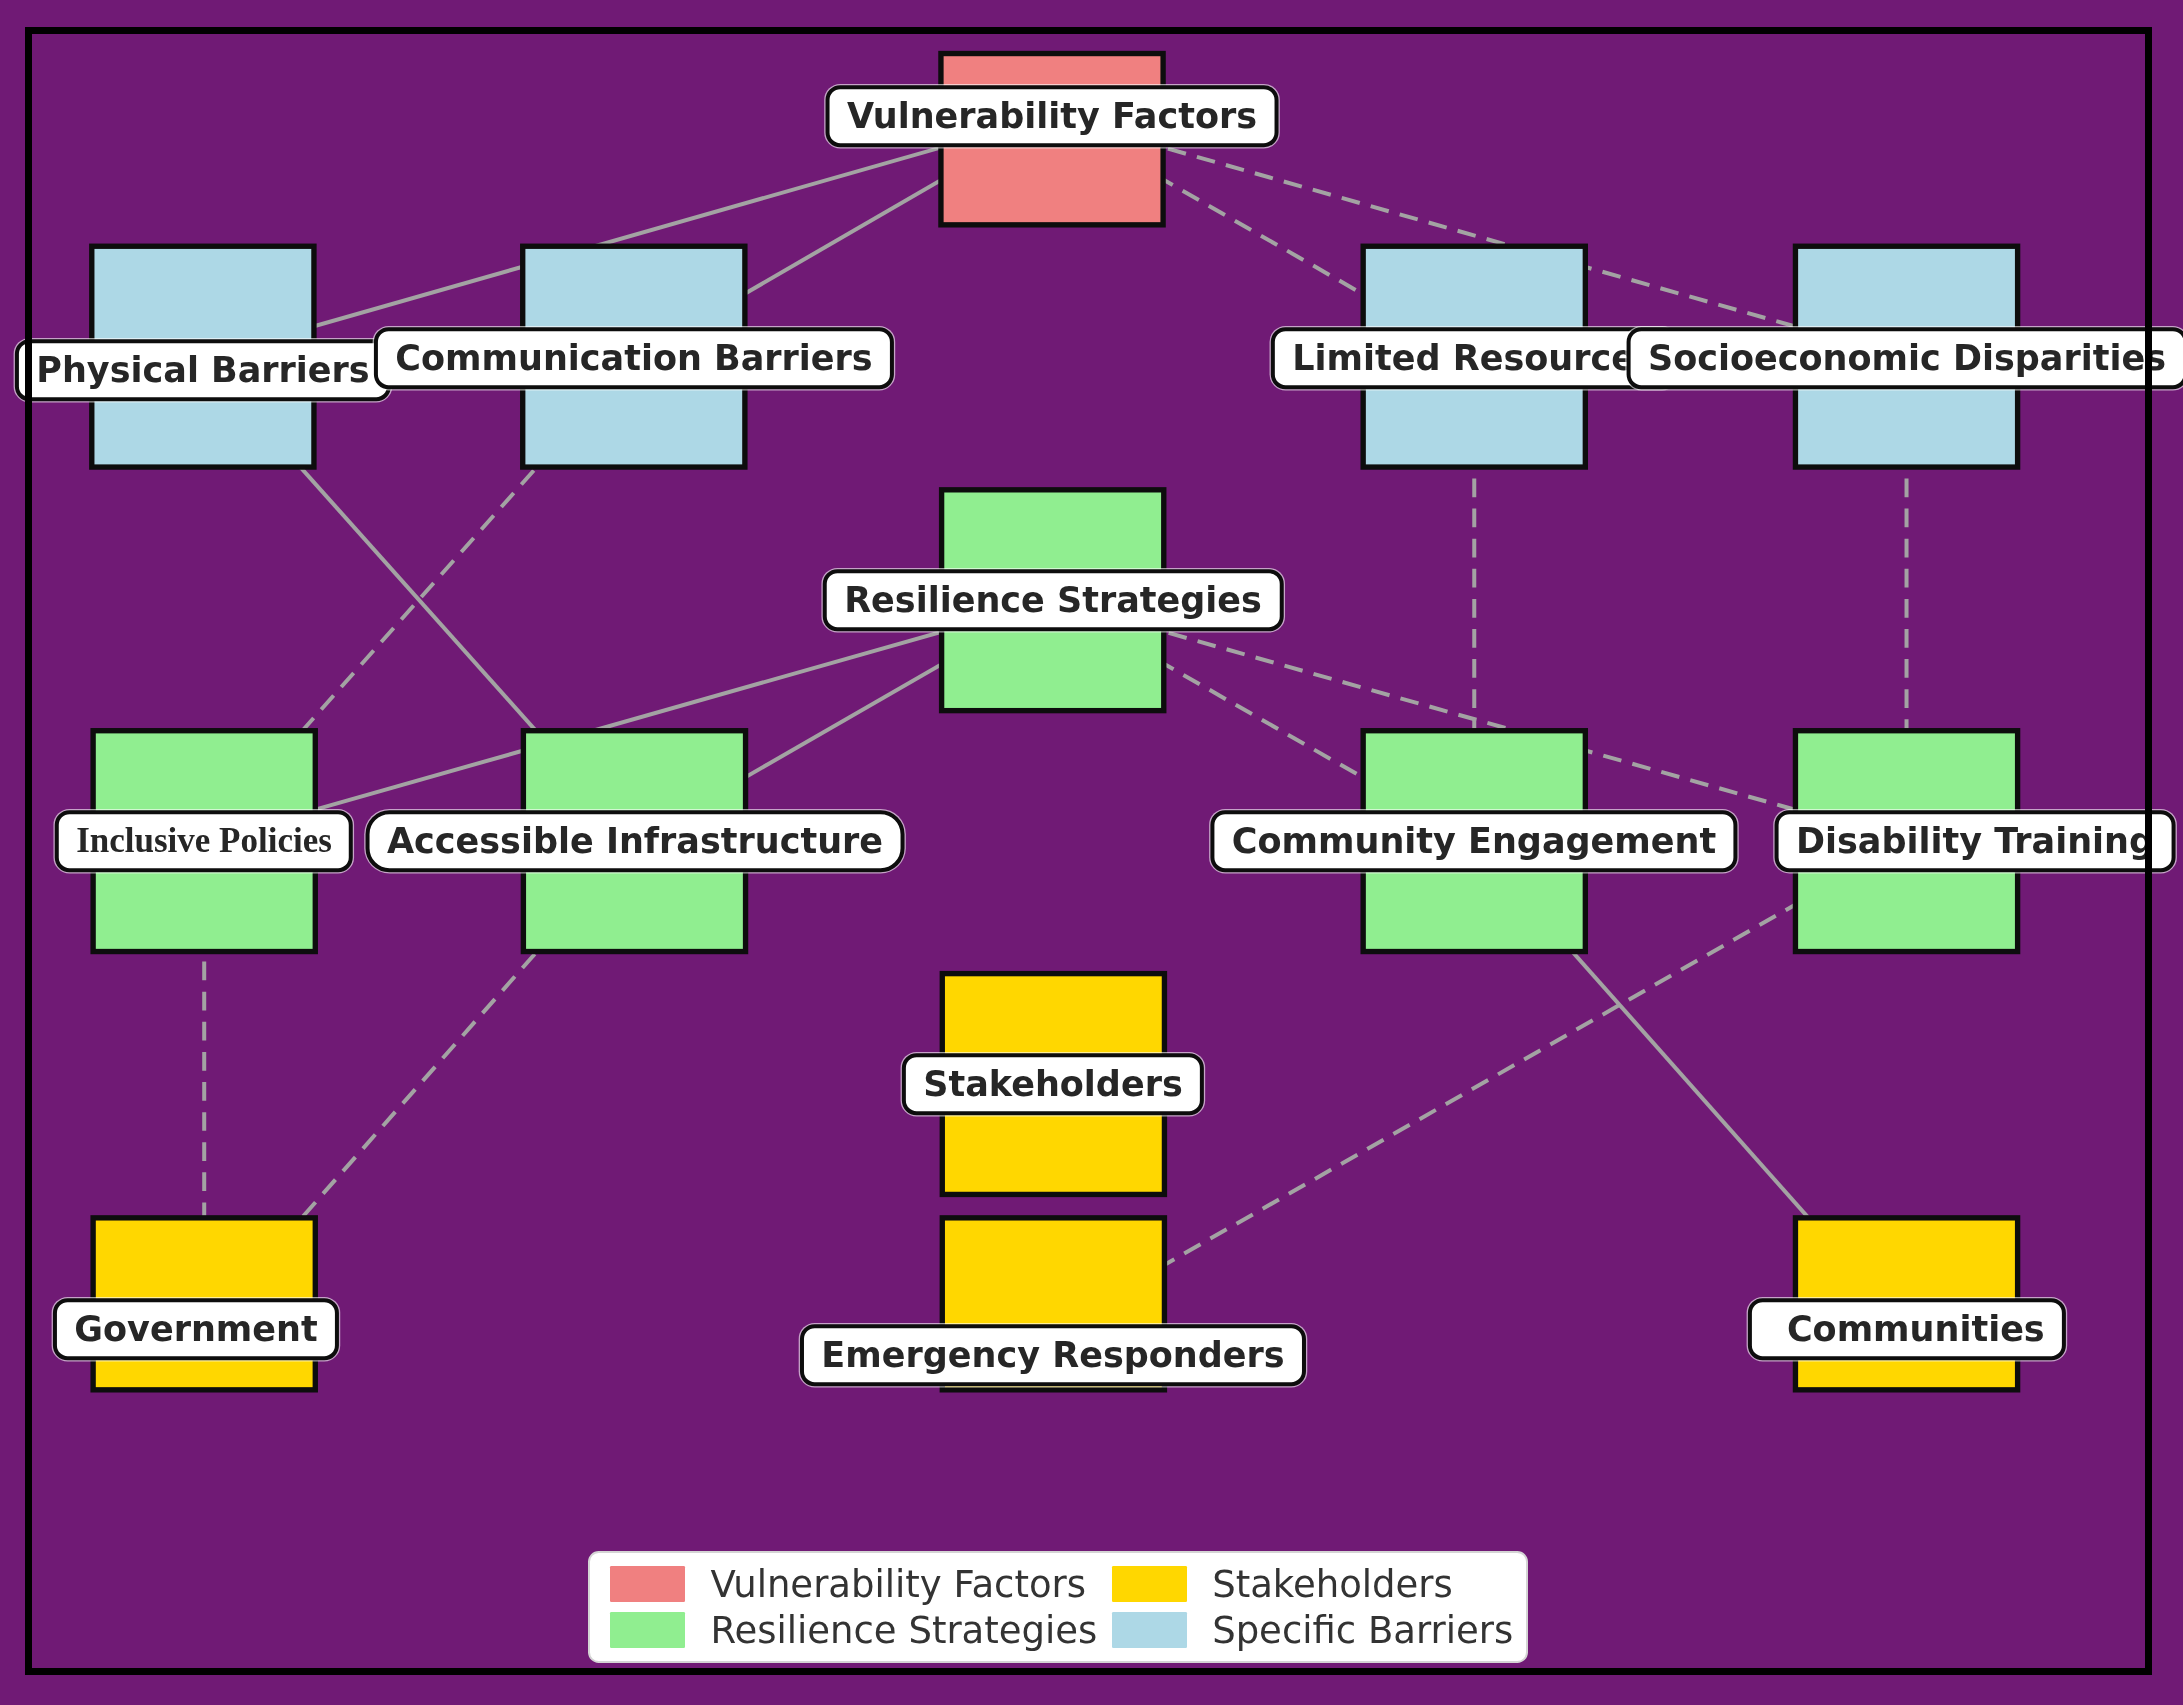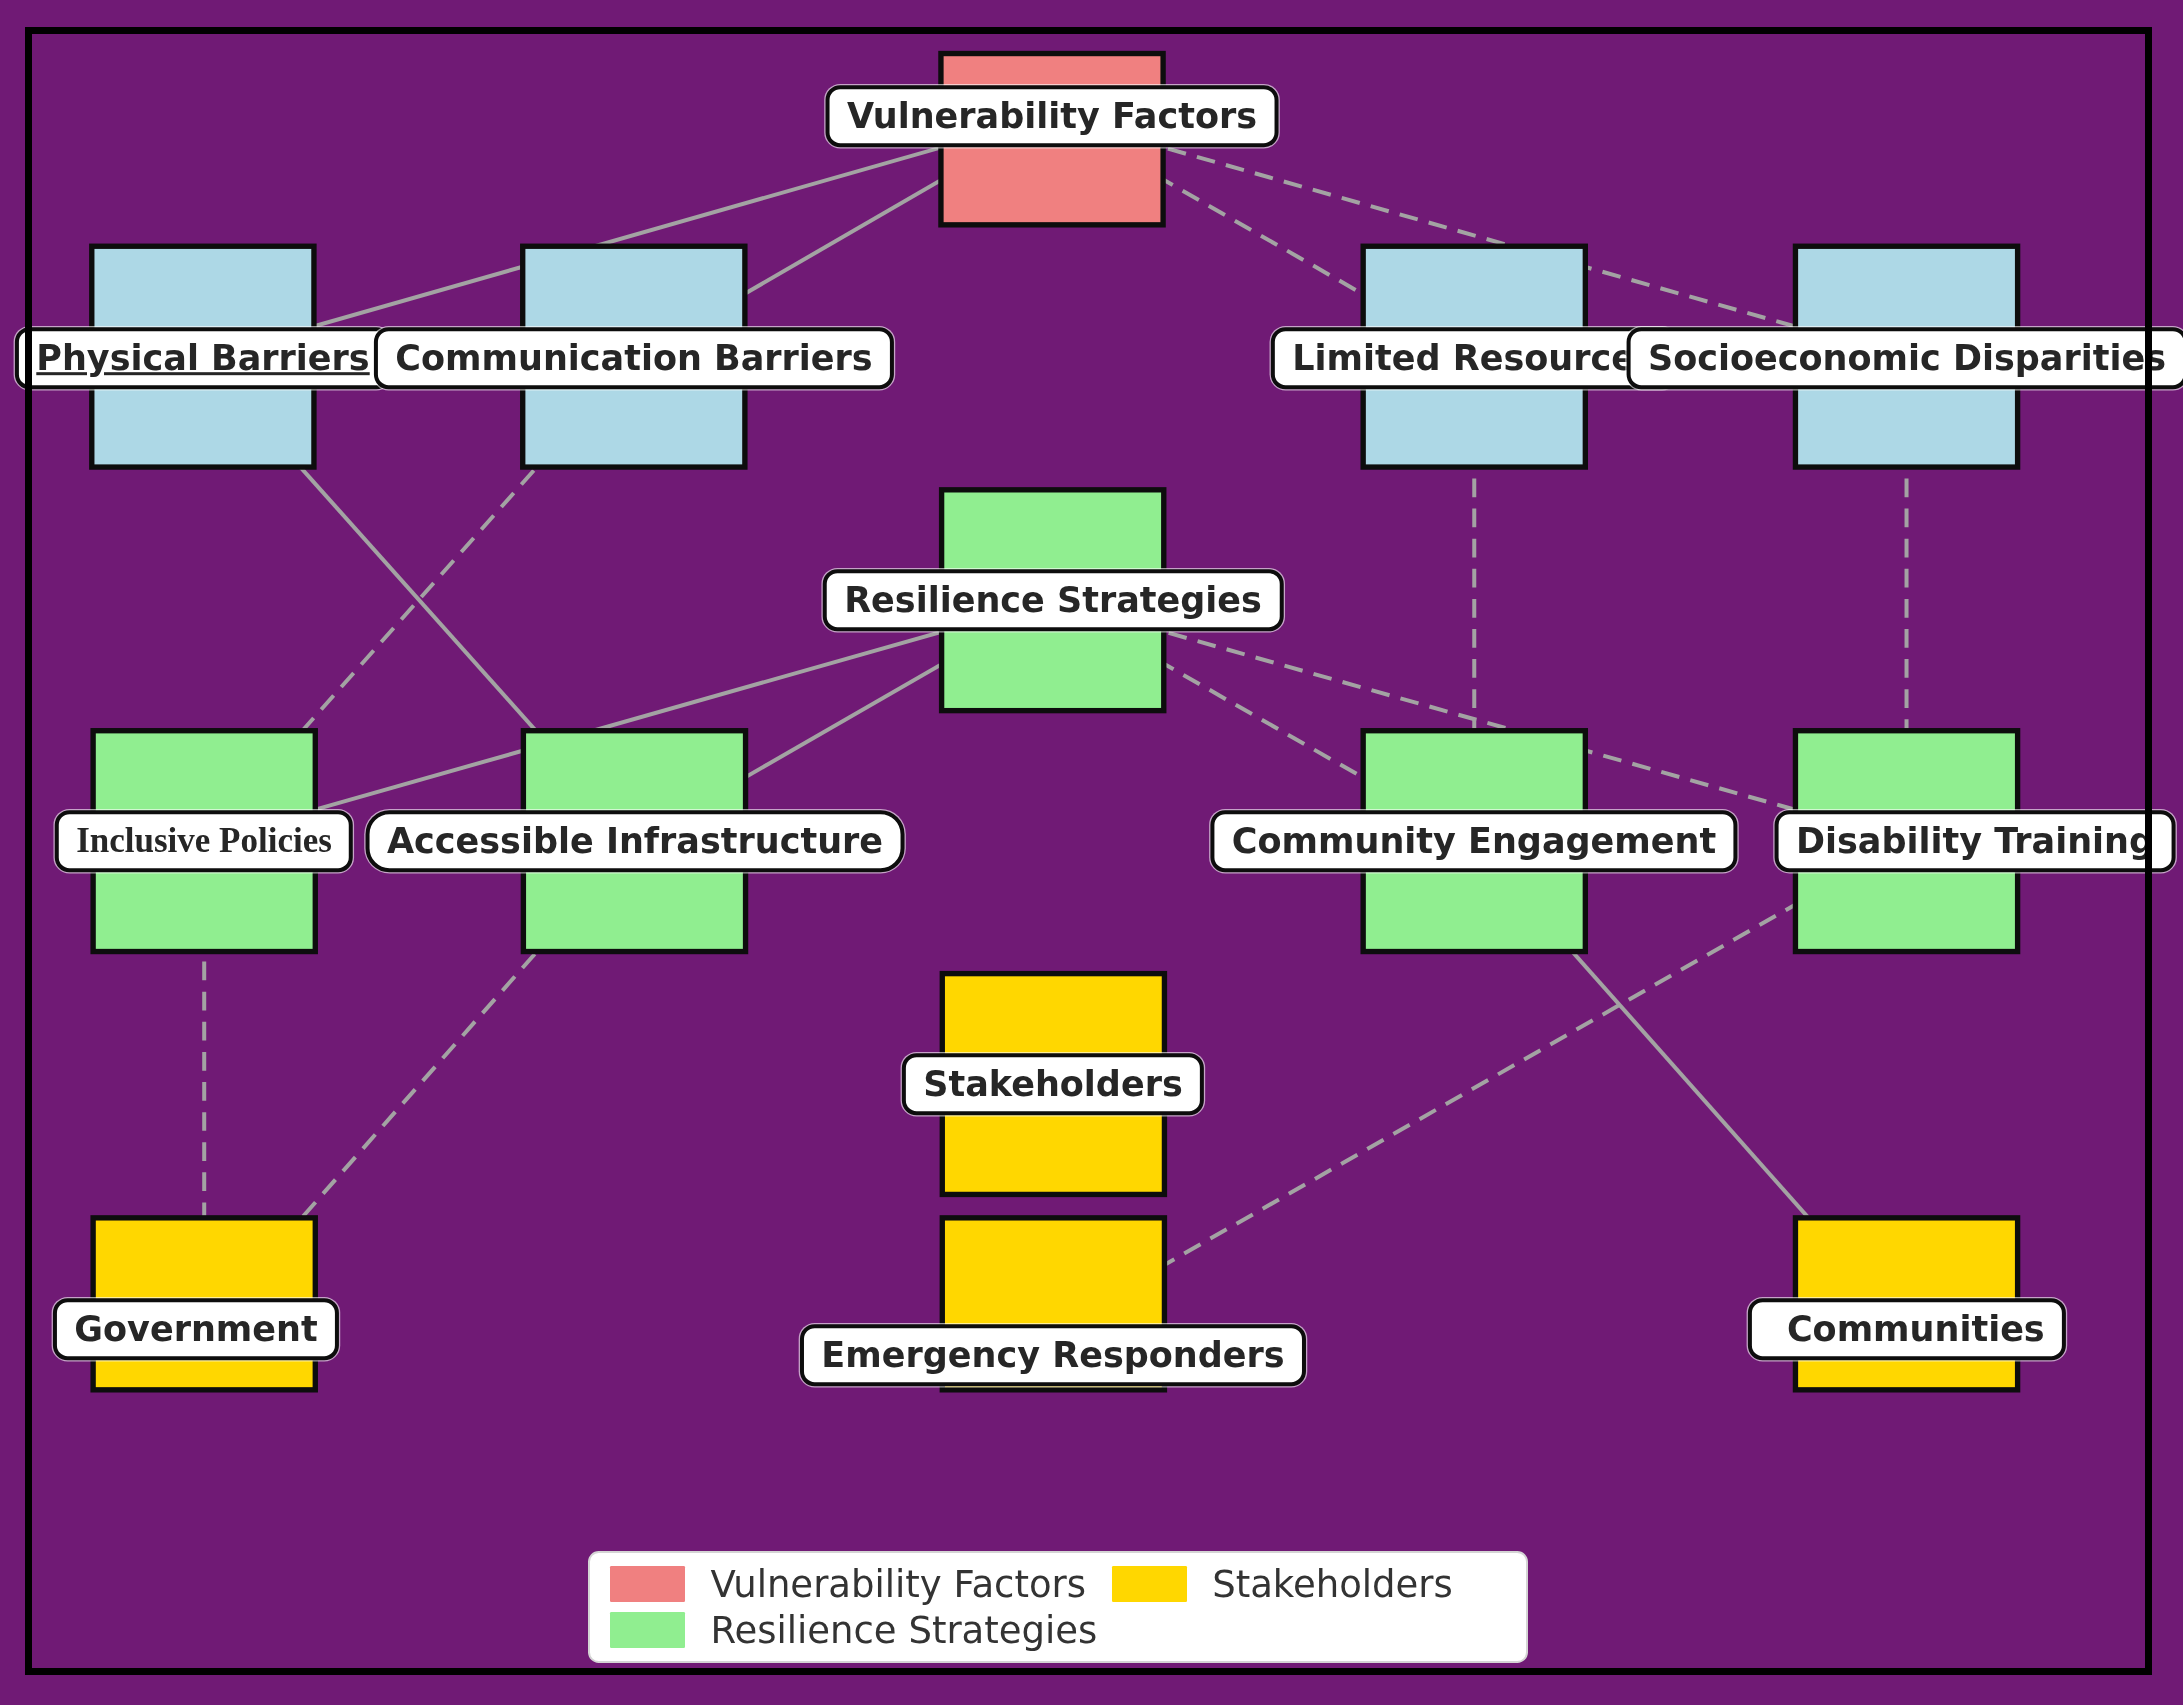--- a/index.html
+++ b/index.html
@@ -112,21 +112,21 @@
       <rect x="782" y="1092" width="332" height="330" fill="#90EE90" stroke="#0d0d0d" stroke-width="8"></rect>
       <rect x="2037" y="1092" width="332" height="330" fill="#90EE90" stroke="#0d0d0d" stroke-width="8"></rect>
       <rect x="2683" y="1092" width="332" height="330" fill="#90EE90" stroke="#0d0d0d" stroke-width="8"></rect>
       <rect x="1408" y="1455" width="332" height="330" fill="#FFD700" stroke="#0d0d0d" stroke-width="8"></rect>
       <rect x="139" y="1820" width="332" height="257" fill="#FFD700" stroke="#0d0d0d" stroke-width="8"></rect>
       <rect x="1408" y="1820" width="332" height="257" fill="#FFD700" stroke="#0d0d0d" stroke-width="8"></rect>
       <rect x="2683" y="1820" width="332" height="257" fill="#FFD700" stroke="#0d0d0d" stroke-width="8"></rect>
     </svg>
   <div id="labels-layer">
       <div class="node-label" style="left: 1052px; top: 116px;">Vulnerability Factors</div>
-      <div class="node-label" style="left: 203px; top: 358px; text-decoration: underline;">Physical Barriers</div>
+      <div class="node-label" style="left: 203px; top: 370px;">Physical Barriers</div>
       <div class="node-label" style="left: 634px; top: 358px;">Communication Barriers</div>
       <div class="node-label" style="left: 1474px; top: 358px;">Limited Resources</div>
       <div class="node-label" style="left: 1907px; top: 358px;">Socioeconomic Disparities</div>
       <div class="node-label" style="left: 1053px; top: 600px;">Resilience Strategies</div>
       <div class="node-label" style="left: 204px; top: 841px; font-family: Liberation Serif, serif;">Inclusive Policies</div>
       <div class="node-label" style="left: 635px; top: 841px; border-radius: 24px;">Accessible Infrastructure</div>
       <div class="node-label" style="left: 1474px; top: 841px;">Community Engagement</div>
       <div class="node-label" style="left: 1975px; top: 841px;">Disability Training</div>
       <div class="node-label" style="left: 1053px; top: 1084px;">Stakeholders</div>
       <div class="node-label" style="left: 196px; top: 1329px;">Government</div>
@@ -141,15 +141,19 @@
       <span class="legend-label">Vulnerability Factors</span>
     </div>
     <div class="legend-item">
       <span class="legend-swatch" style="background-color: rgb(255, 215, 0);"></span>
       <span class="legend-label">Stakeholders</span>
     </div>
     <div class="legend-item">
       <span class="legend-swatch" style="background-color: rgb(144, 238, 144);"></span>
       <span class="legend-label">Resilience Strategies</span>
     </div>
+    <div class="legend-item">
+      <span class="legend-swatch" style="background-color: rgb(173, 216, 230);"></span>
+      <span class="legend-label">Specific Barriers</span>
+    </div>
   </div>
 </div>
 
 
 </body></html>

